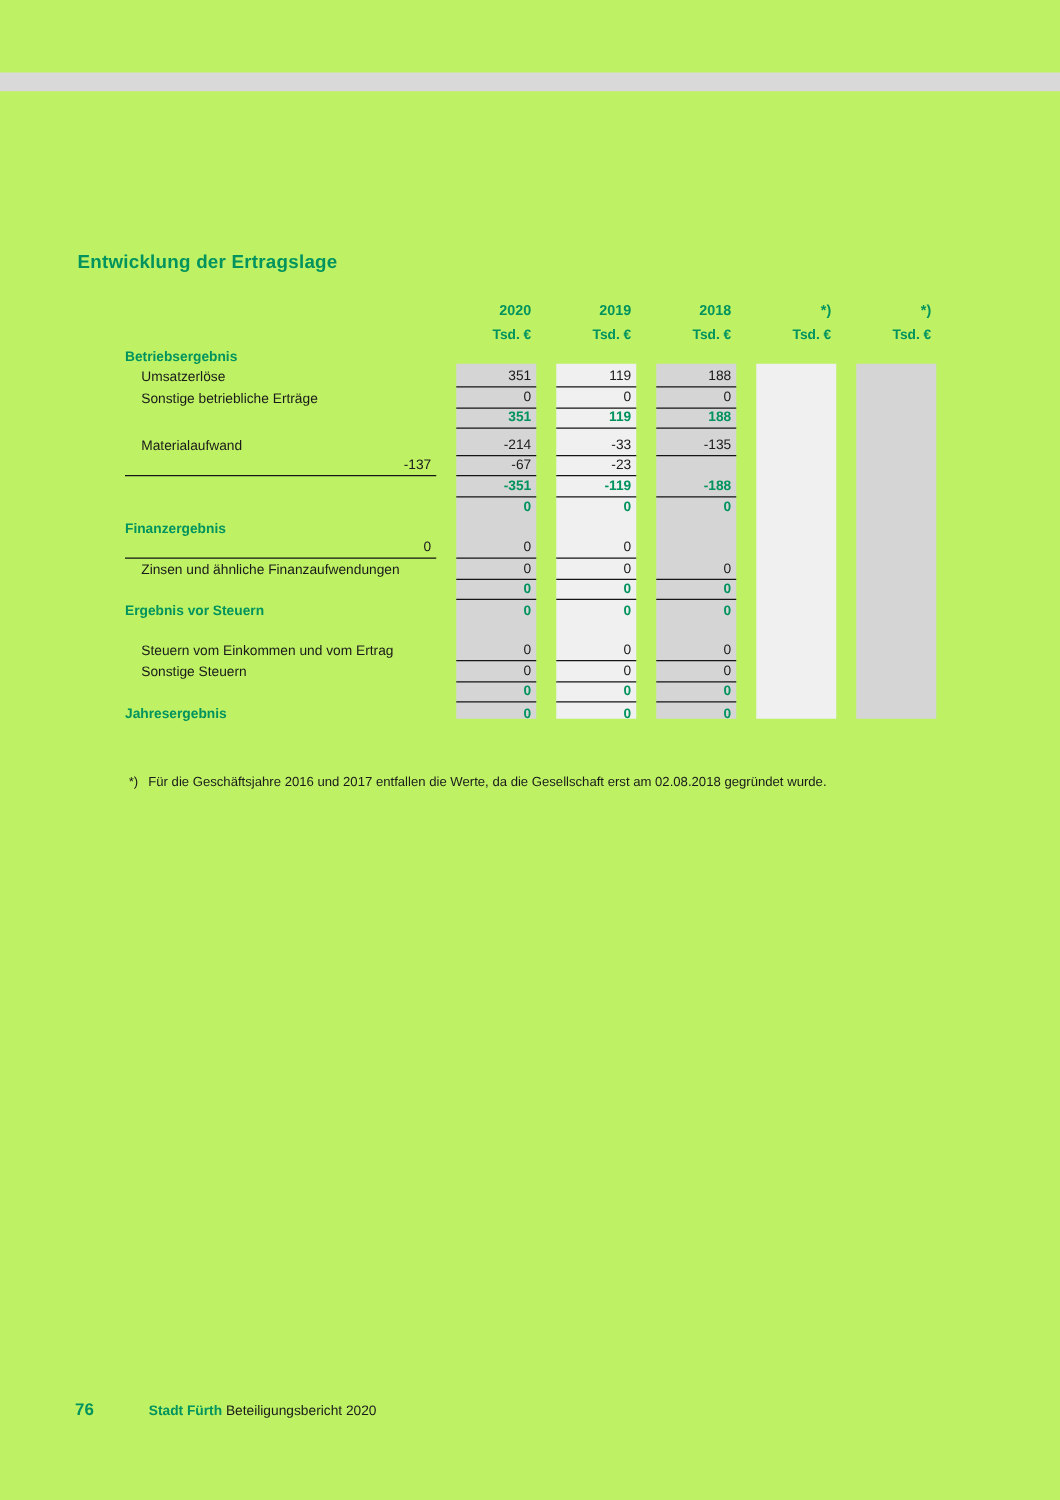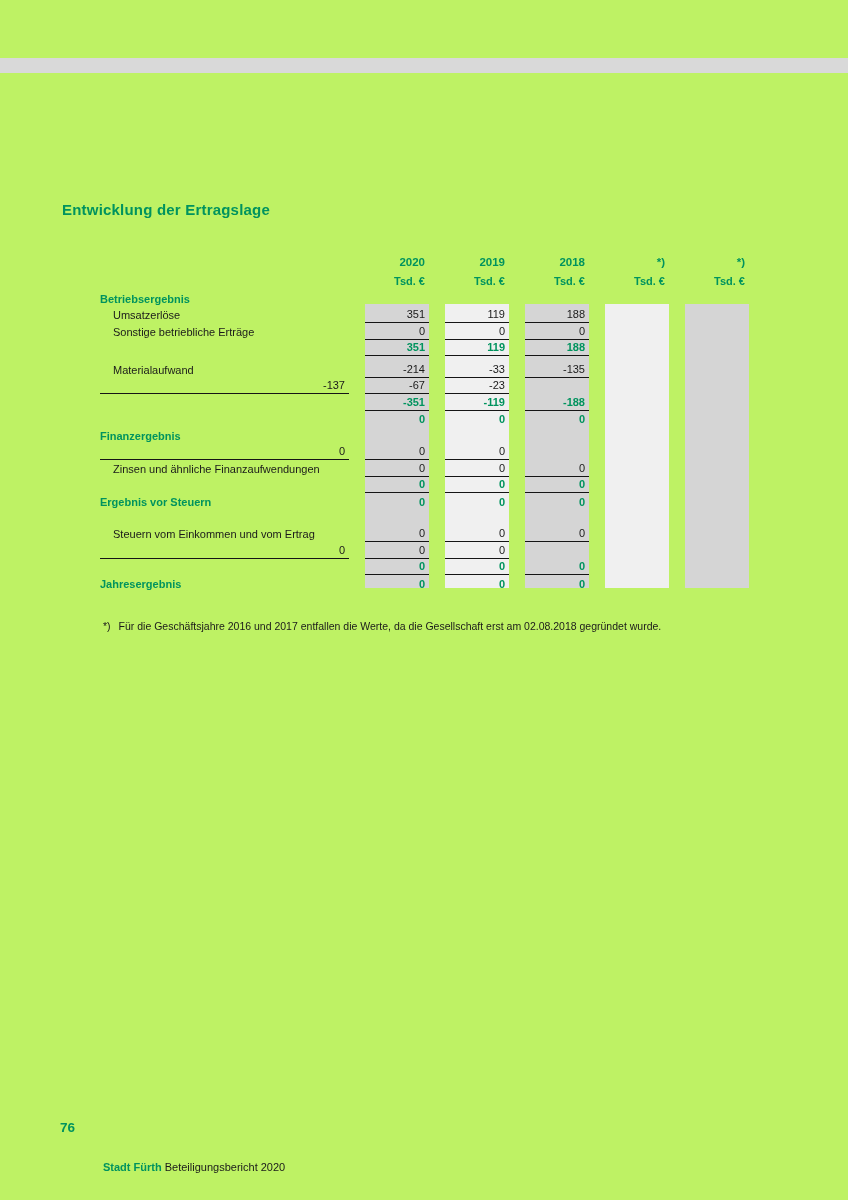--- a/index.html
+++ b/index.html
@@ -10,21 +10,21 @@
     font-family:"Liberation Sans", sans-serif;
   }
   .top-band { position:absolute; left:0; top:58px; width:848px; height:15px; background:#D9D9D9; }
 
   .page-title {
     position:absolute; left:62px; top:201px;
     font-size:15px; font-weight:bold; color:#00935E; letter-spacing:0.2px;
   }
 
   
-  .table-wrap { position:absolute; left:100px; top:256px; width:649px; }
+  .table-wrap { position:absolute; left:100px; top:243px; width:649px; }
   .col-shades { position:absolute; left:0; top:48px; width:649px; height:284px; z-index:0; }
   .col-shade { position:absolute; top:0; width:64px; height:284px; }
   .t-rows { position:relative; z-index:1; }
   .t-grid {
     display:grid;
     grid-template-columns:249px 64px 64px 64px 64px 64px;
     column-gap:16px;
   }
   .row-years  { height:16px; }
   .row-units  { height:18px; }
@@ -63,22 +63,22 @@
   }
   .footnote .marker { flex:0 0 auto; }
   .footnote .fn-text { margin-left:8px; }
 
   
   .page-number {
     position:absolute; left:60px; top:1120px;
     font-size:13.5px; font-weight:bold; color:#00935E;
   }
   .footer-line {
-    position:absolute; left:103px; top:1123px;
-    font-size:11px; color:#1a1a1a; white-space:nowrap;margin-top:38px;
+    position:absolute; left:119px; top:1123px;
+    font-size:11px; color:#1a1a1a; white-space:nowrap;
   }
   .footer-line .brand { color:#00935E; font-weight:bold; }
 </style>
 </head>
 <body>
 
 <div class="page">
 
   <div class="top-band"></div>
 
@@ -216,20 +216,21 @@
           <div class="t-row spacer-lg"></div>
           <div class="t-row item t-grid">
             <div class="t-label">Steuern vom Einkommen und vom Ertrag</div>
             <div class="t-cell has-val">0</div>
             <div class="t-cell has-val">0</div>
             <div class="t-cell has-val">0</div>
             <div class="t-cell"></div>
             <div class="t-cell"></div>
           </div>
           <div class="t-row item t-grid">
+            <div class="t-label">Sonstige Steuern</div>
             <div class="t-cell has-val">0</div>
             <div class="t-cell has-val">0</div>
             <div class="t-cell has-val">0</div>
             <div class="t-cell"></div>
             <div class="t-cell"></div>
           </div>
           <div class="t-row total t-grid">
             <div class="t-label"></div>
             <div class="t-cell has-val">0</div>
             <div class="t-cell has-val">0</div>

